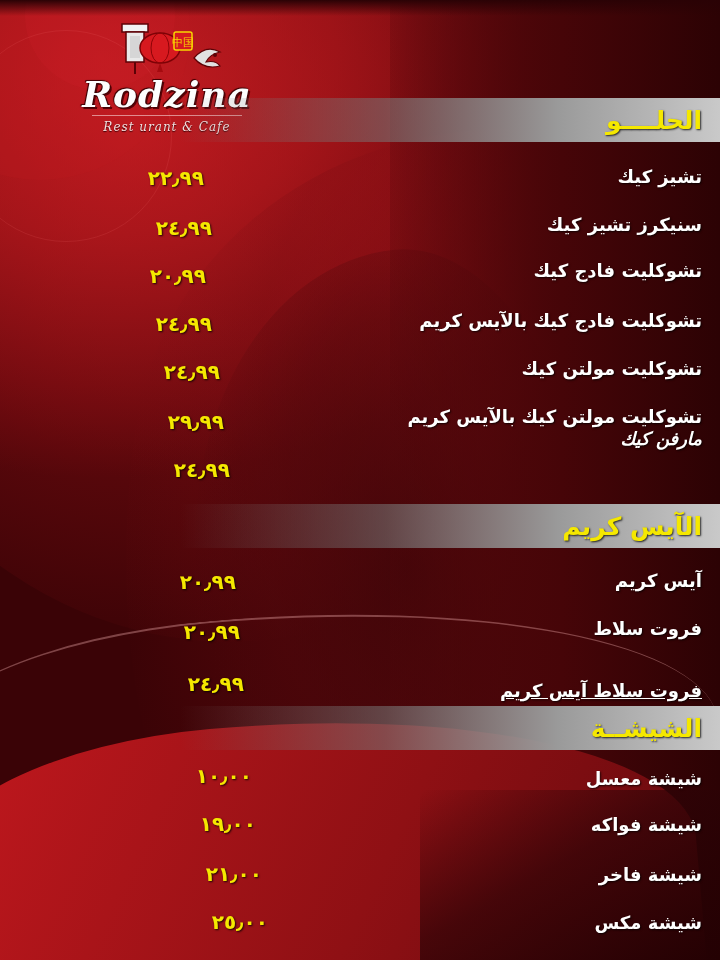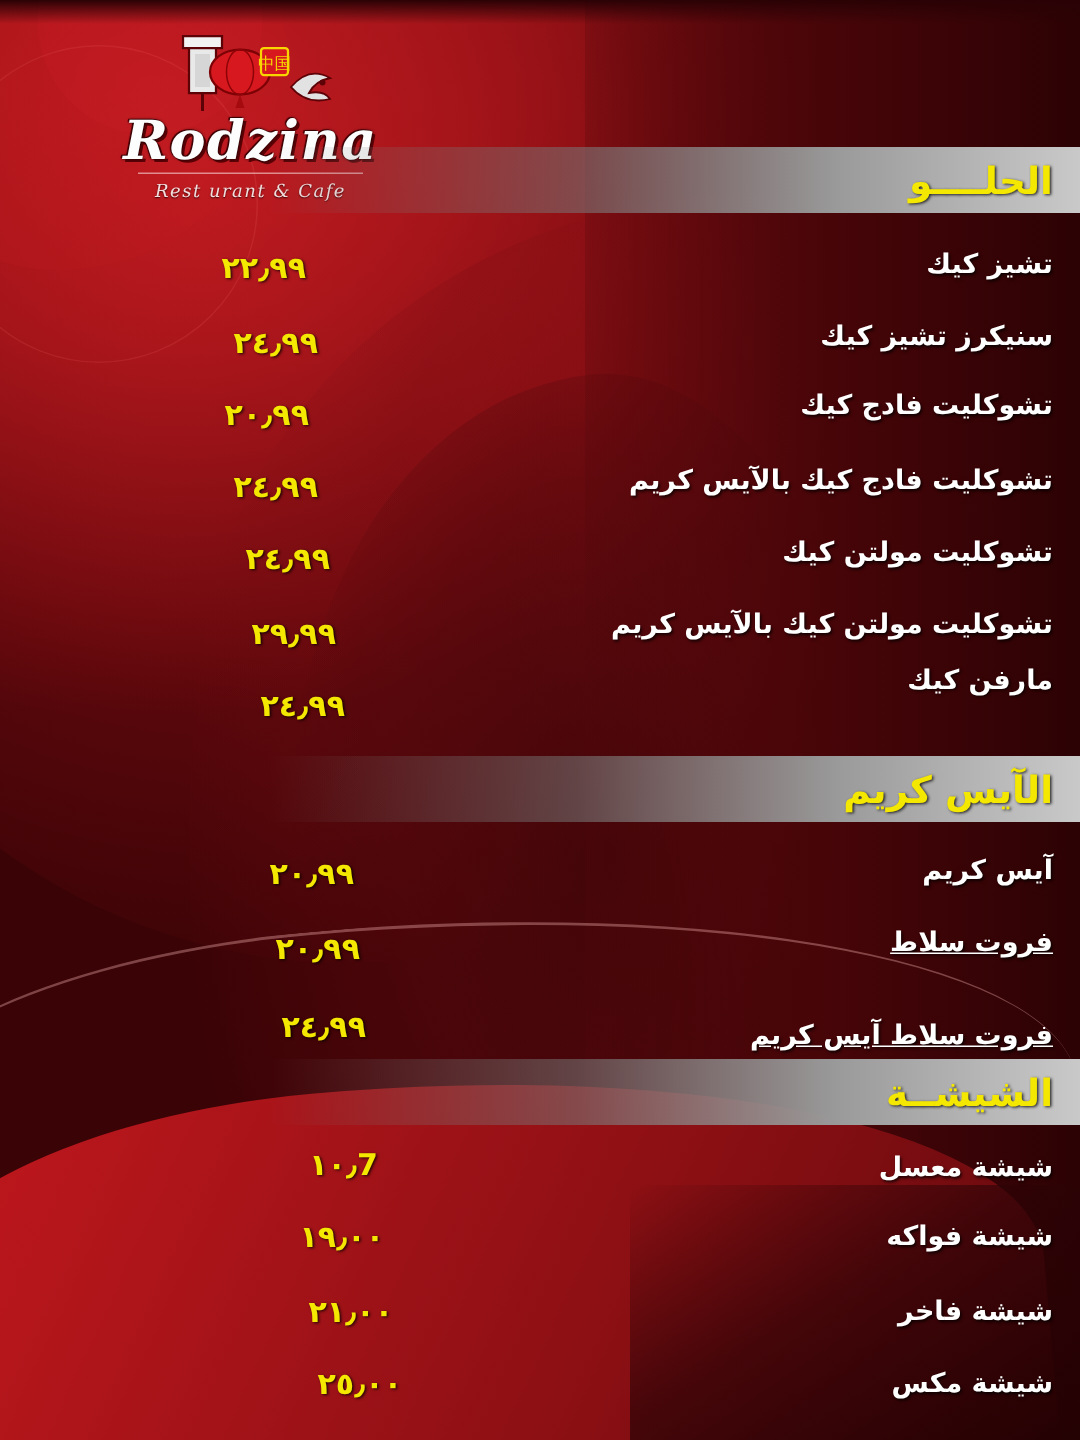--- a/index.html
+++ b/index.html
@@ -247,36 +247,36 @@
       <div class="item-name" style="top: 214px;">سنيكرز تشيز كيك</div>
       <div class="item-price" style="top: 216px; right: 508px;">٢٤٫٩٩</div>
       <div class="item-name" style="top: 260px;">تشوكليت فادج كيك</div>
       <div class="item-price" style="top: 264px; right: 514px;">٢٠٫٩٩</div>
       <div class="item-name" style="top: 310px;">تشوكليت فادج كيك بالآيس كريم</div>
       <div class="item-price" style="top: 312px; right: 508px;">٢٤٫٩٩</div>
       <div class="item-name" style="top: 358px;">تشوكليت مولتن كيك</div>
       <div class="item-price" style="top: 360px; right: 500px;">٢٤٫٩٩</div>
       <div class="item-name" style="top: 406px; text-align: center;">تشوكليت مولتن  كيك  بالآيس كريم</div>
       <div class="item-price" style="top: 410px; right: 496px;">٢٩٫٩٩</div>
-      <div class="item-name" style="top: 443px;">مارفن كيك</div>
+      <div class="item-name" style="top: 428px; font-style: italic;">مارفن كيك</div>
       <div class="item-price" style="top: 458px; right: 490px;">٢٤٫٩٩</div>
       <div class="section-head" style="top: 504px;">
         <span class="title">الآيس كريم</span>
       </div>
       <div class="item-name" style="top: 570px;">آيس كريم</div>
       <div class="item-price" style="top: 570px; right: 484px;">٢٠٫٩٩</div>
-      <div class="item-name" style="top: 618px; text-decoration: underline;">فروت سلاط</div>
+      <div class="item-name" style="top: 618px;">فروت سلاط</div>
       <div class="item-price" style="top: 620px; right: 480px;">٢٠٫٩٩</div>
       <div class="item-name" style="top: 680px; text-decoration: underline;">فروت سلاط آيس كريم</div>
       <div class="item-price" style="top: 672px; right: 476px;">٢٤٫٩٩</div>
       <div class="section-head" style="top: 706px;">
         <span class="title">الشيشــة</span>
       </div>
       <div class="item-name" style="top: 768px;">شيشة معسل</div>
-      <div class="item-price" style="top: 764px; right: 468px;">١٠٫7</div>
+      <div class="item-price" style="top: 764px; right: 468px;">١٠٫٠٠</div>
       <div class="item-name" style="top: 814px; text-align: center;">شيشة فواكه</div>
       <div class="item-price" style="top: 812px; right: 464px;">١٩٫٠٠</div>
       <div class="item-name" style="top: 864px;">شيشة فاخر</div>
       <div class="item-price" style="top: 862px; right: 458px;">٢١٫٠٠</div>
       <div class="item-name" style="top: 912px;">شيشة مكس</div>
       <div class="item-price" style="top: 910px; right: 452px;">٢٥٫٠٠</div>
     </div>
 
 </div>
 

